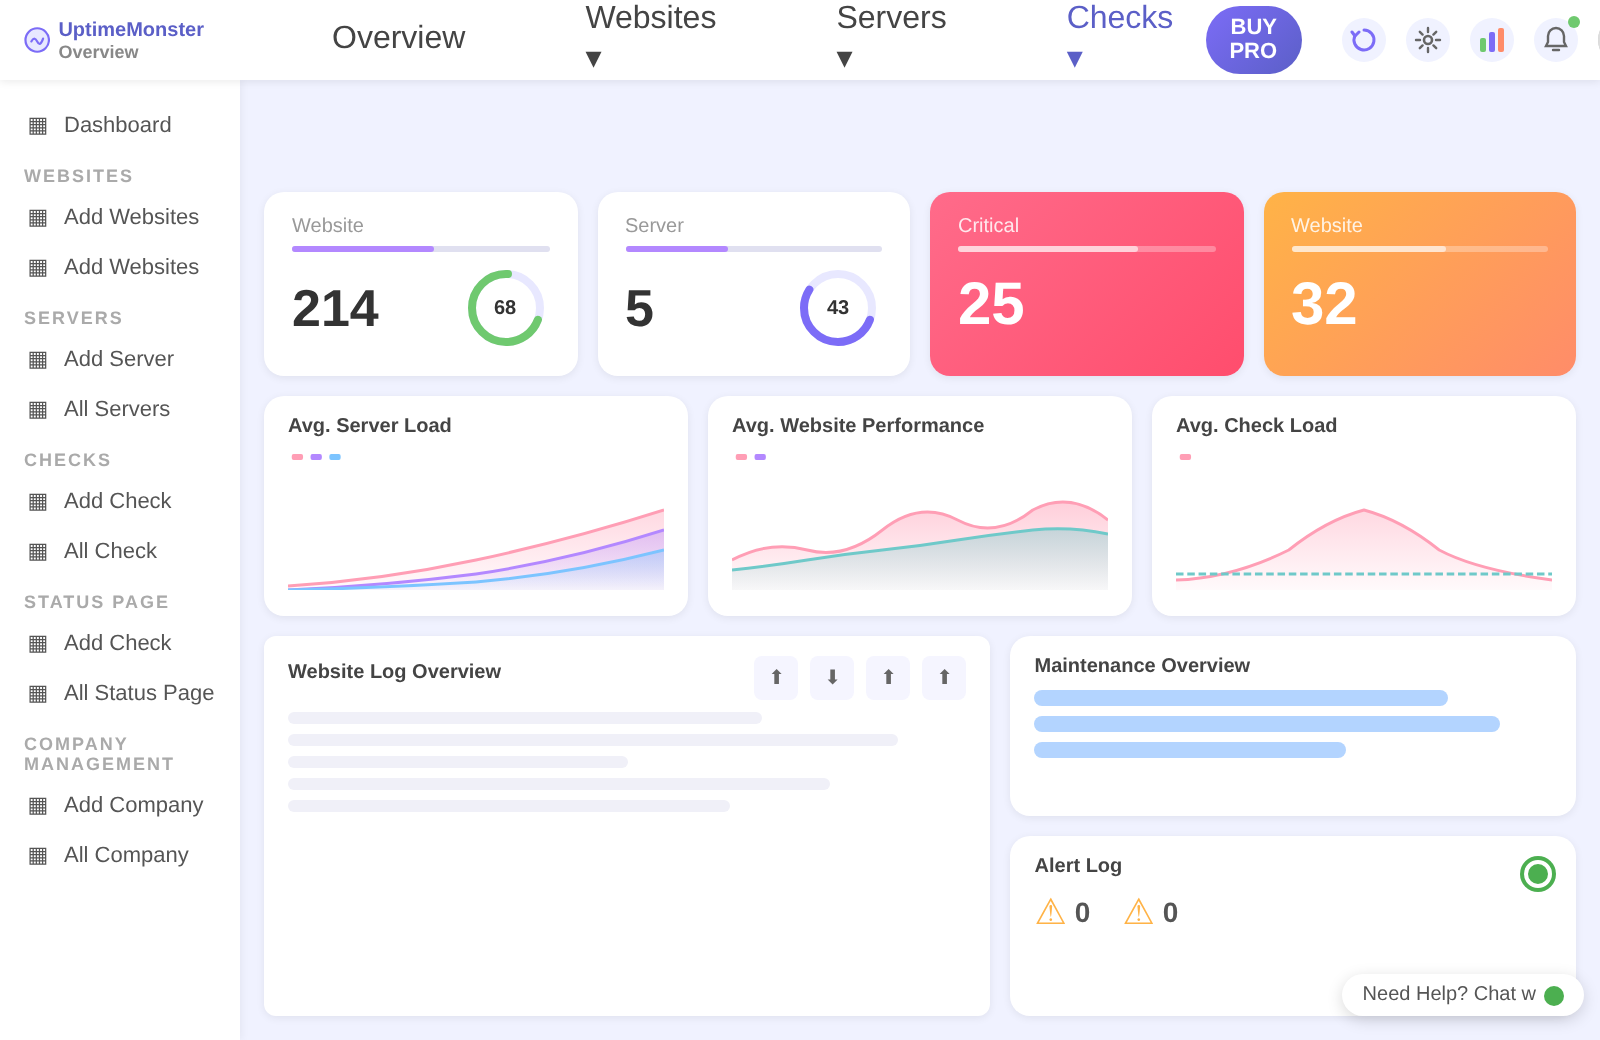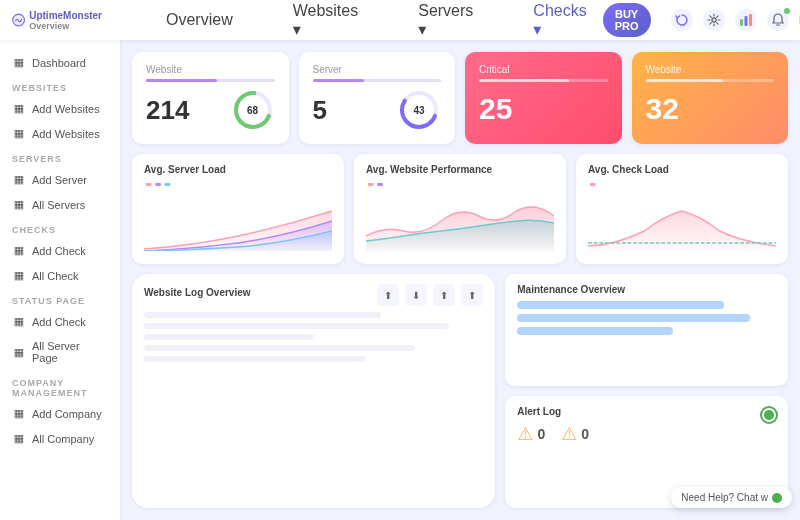--- a/index.html
+++ b/index.html
@@ -18,21 +18,21 @@
     }
     .topnav-brand {
       display: flex; align-items: center; gap: 4px; font-size: 12px; font-weight: 700; color: #5b5fc7; min-width: 90px;
     }
     .topnav-links { display: flex; align-items: center; gap: 16px; flex: 1; }
     .topnav-link { font-size: 16px; color: #444; cursor: pointer; display: flex; align-items: center; gap: 2px; margin-left: 44px; }
     .topnav-link.active { color: #5b5fc7; }
     .buy-pro-btn {
       background: linear-gradient(135deg, #7c6cf7, #5b5fc7);
       color: white; font-size: 11px; font-weight: 700;
-      padding: 5px 12px; border-radius: 20px; cursor: pointer; border: none;
+      padding: 5px 12px; border-radius: 20px; cursor: pointer; border: none; text-align: right;
     }
     .topnav-icons { display: flex; align-items: center; gap: 10px; margin-left: auto; }
     .topnav-icon { width: 22px; height: 22px; border-radius: 50%; background: #f0f2ff; display: flex; align-items: center; justify-content: center; font-size: 12px; cursor: pointer; color: #666; }
     .topnav-avatar { width: 26px; height: 26px; border-radius: 50%; background: #ccc; overflow: hidden; cursor: pointer; }
 
     
     .main-layout { display: flex; flex: 1; overflow: hidden; }
 
     
     .sidebar {
@@ -46,21 +46,21 @@
     .sidebar-section-title {
       font-size: 9px; font-weight: 700; color: #aaa; letter-spacing: 1px;
       padding: 8px 12px 3px;
     }
     .sidebar-icon { font-size: 11px; width: 14px; text-align: center; }
 
     
     .content { flex: 1; padding: 12px; overflow-y: auto; display: flex; flex-direction: column; gap: 10px; }
 
     
-    .stat-cards { display: flex; gap: 10px; }
+    .stat-cards { display: flex; gap: 10px; margin-top: 44px; }
     .stat-card {
       background: white; border-radius: 10px; padding: 12px 14px;
       flex: 1; box-shadow: 0 1px 4px rgba(0,0,0,0.07);
     }
     .stat-card.critical { background: linear-gradient(135deg, #ff6b8a, #ff4d6d); color: white; }
     .stat-card.website-stat { background: linear-gradient(135deg, #ffb347, #ff8c69); color: white; }
     .stat-card-title { font-size: 10px; color: #999; margin-bottom: 4px; font-weight: 500; }
     .stat-card.critical .stat-card-title,
     .stat-card.website-stat .stat-card-title { color: rgba(255,255,255,0.85); }
     .stat-card-body { display: flex; align-items: center; justify-content: space-between; }
@@ -81,21 +81,21 @@
     .charts-row { display: flex; gap: 10px; }
     .chart-card {
       background: white; border-radius: 10px; padding: 10px 12px;
       flex: 1; box-shadow: 0 1px 4px rgba(0,0,0,0.07); min-height: 110px;
     }
     .chart-title { font-size: 10px; font-weight: 600; color: #444; margin-bottom: 6px; }
 
     
     .bottom-row { display: flex; gap: 10px; flex: 1; }
     .log-card {
-      background: white; border-radius: 16px; padding: 10px 12px;
+      background: white; border-radius: 6px; padding: 10px 12px;
       flex: 1.2; box-shadow: 0 1px 4px rgba(0,0,0,0.07);
     }
     .log-card-title { font-size: 10px; font-weight: 600; color: #444; margin-bottom: 6px; }
     .log-icons { display: flex; gap: 6px; justify-content: flex-end; margin-bottom: 6px; }
     .log-icon-btn { width: 22px; height: 22px; border-radius: 4px; background: #f5f5ff; display: flex; align-items: center; justify-content: center; font-size: 10px; cursor: pointer; color: #666; }
     .log-line { height: 6px; background: #f0f0f8; border-radius: 3px; margin-bottom: 5px; }
     .log-line-1 { width: 70%; }
     .log-line-2 { width: 90%; }
     .log-line-3 { width: 50%; }
 
@@ -221,21 +221,21 @@
       <span class="sidebar-icon">▦</span>
       <span>All Check</span>
     </div>
     <div class="sidebar-section-title">STATUS PAGE</div>
     <div class="sidebar-item">
       <span class="sidebar-icon">▦</span>
       <span>Add Check</span>
     </div>
     <div class="sidebar-item">
       <span class="sidebar-icon">▦</span>
-      <span>All Server Page</span>
+      <span>All Status Page</span>
     </div>
     <div class="sidebar-section-title">COMPANY MANAGEMENT</div>
     <div class="sidebar-item">
       <span class="sidebar-icon">▦</span>
       <span>Add Company</span>
     </div>
     <div class="sidebar-item">
       <span class="sidebar-icon">▦</span>
       <span>All Company</span>
     </div>

